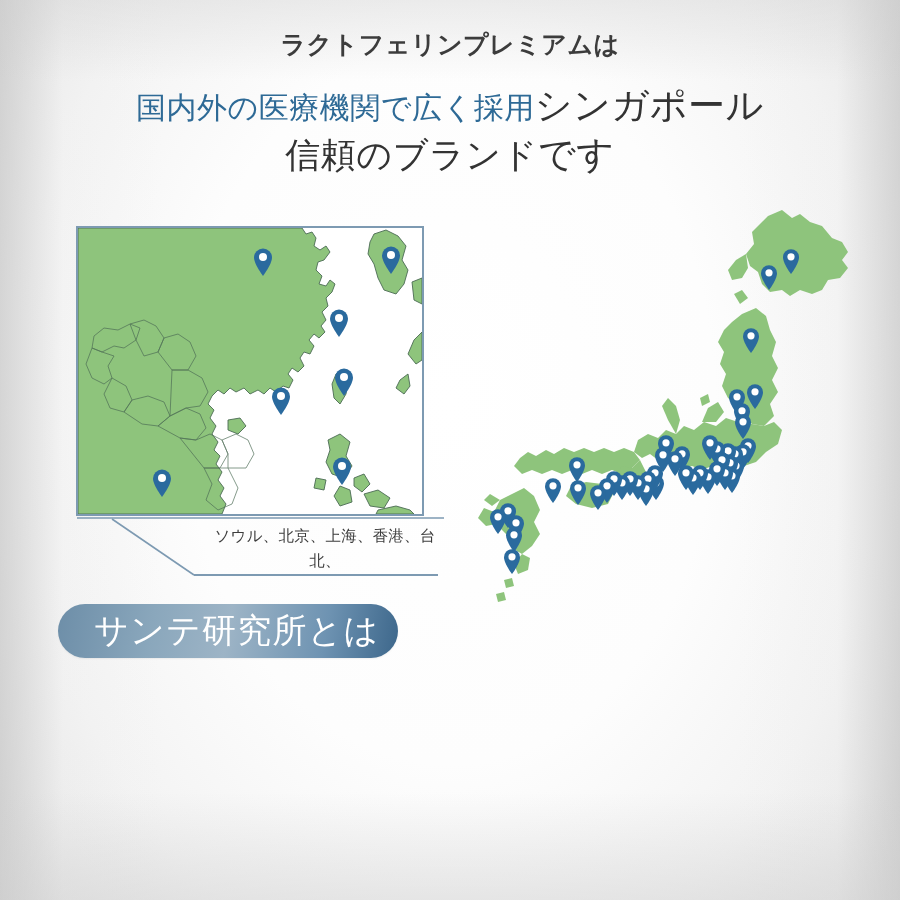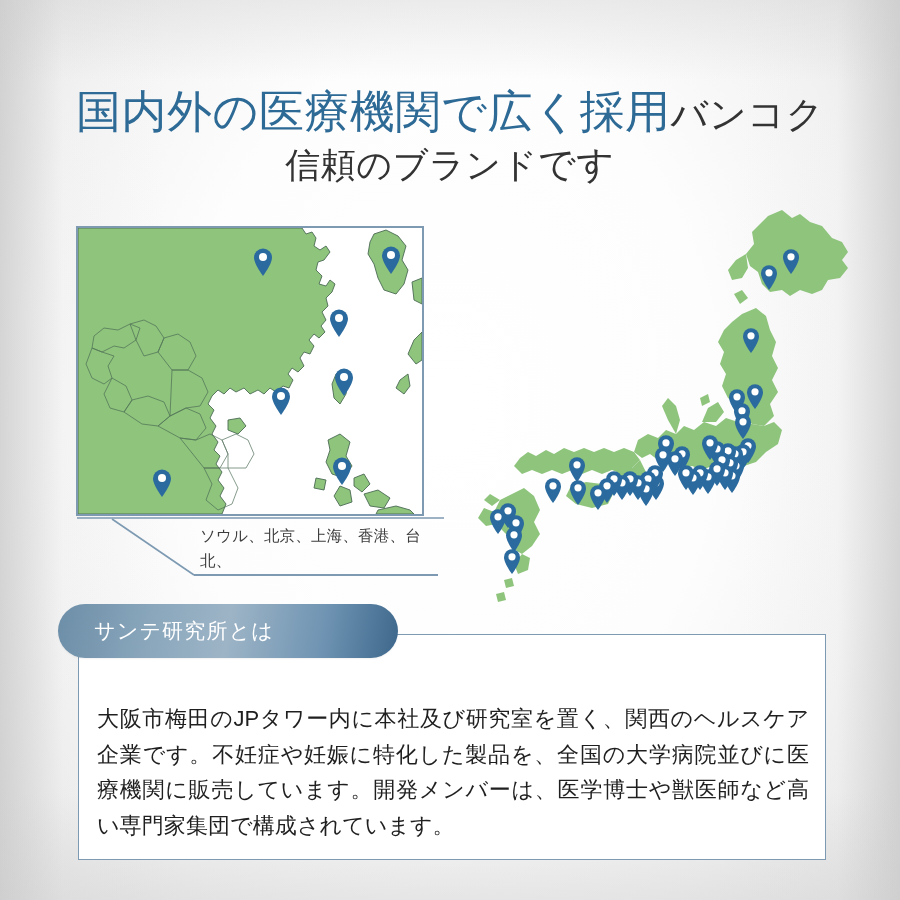--- a/index.html
+++ b/index.html
@@ -40,21 +40,21 @@
     position: absolute;
     inset: 0;
     pointer-events: none;
     background: linear-gradient(to bottom,
         rgba(205,205,205,0.35) 0%,
         rgba(255,255,255,0) 9%,
         rgba(255,255,255,0) 88%,
         rgba(208,208,208,0.45) 100%);
   }
 
-  .layer { position: relative; z-index: 2; }
+  .layer { position: relative; z-index: 2; text-align: center; }
 
   
   .eyebrow {
     position: absolute;
     top: 28px;
     left: 0;
     width: 900px;
     text-align: center;
     font-size: 25px;
     font-weight: bold;
@@ -65,21 +65,21 @@
     position: absolute;
     top: 82px;
     left: 0;
     width: 900px;
     text-align: center;
     line-height: 1.32;
     white-space: nowrap;
   }
   .hl-line { display: block; }
   .hl-blue {
-    font-size: 45px;
+    font-size: 30px;
     color: #2e6a96;
     letter-spacing: 0.5px;
   }
   .hl-dark {
     font-size: 37px;
     color: #333333;
     letter-spacing: 0.5px;
   }
   .hl-dark-lg {
     font-size: 35px;
@@ -146,21 +146,21 @@
     border-radius: 27px;
     background: linear-gradient(100deg, #6d8ea8 0%, #8aa7bc 28%, #9db4c6 50%, #6e93b2 78%, #3d678b 100%);
     z-index: 4;
     box-shadow: 0 1px 2px rgba(0,0,0,0.06);
   }
   .section-ribbon-label {
     position: absolute;
     left: 36px;
     top: 50%;
     transform: translateY(-50%);
-    font-size: 21px;
+    font-size: 34px;
     color: #ffffff;
     letter-spacing: 1.2px;
     white-space: nowrap;
   }
 
   .info-panel {
     position: absolute;
     left: 78px;
     top: 634px;
     width: 748px;
@@ -180,24 +180,25 @@
     color: #1f1f1f;
     letter-spacing: 0.1px;
     text-align: justify;
   }
 </style>
 </head>
 <body>
 
 <div id="page">
 
+  <div class="eyebrow layer">ラクトフェリンプレミアムは</div>
 
   <div class="headline layer">
     <span class="hl-line">
-      <span class="hl-blue">国内外の医療機関で広く採用</span><span class="hl-dark">バンコク</span>
+      <span class="hl-blue">国内外の医療機関で広く採用</span><span class="hl-dark">シンガポール</span>
     </span>
     <span class="hl-line">
       <span class="hl-dark-lg">信頼のブランド</span><span class="hl-dark">です</span>
     </span>
   </div>
 
   <div class="inset-map layer">
     <svg width="344" height="286" viewBox="0 0 344 286">
       <rect x="0" y="0" width="344" height="286" fill="#ffffff"></rect>
 
@@ -550,17 +551,14 @@
             <circle cx="0" cy="2.8" r="3.6" fill="#ffffff"></circle>
           </g>
       </g>
     </svg>
   </div>
 
   <div class="section-ribbon">
     <span class="section-ribbon-label">サンテ研究所とは</span>
   </div>
 
-  <div class="info-panel">
-    <p class="info-panel-body">大阪市梅田のJPタワー内に本社及び研究室を置く、関西のヘルスケア企業です。不妊症や妊娠に特化した製品を、全国の大学病院並びに医療機関に販売しています。開発メンバーは、医学博士や獣医師など高い専門家集団で構成されています。</p>
-  </div>
 
 </div>
 
 </body></html>

